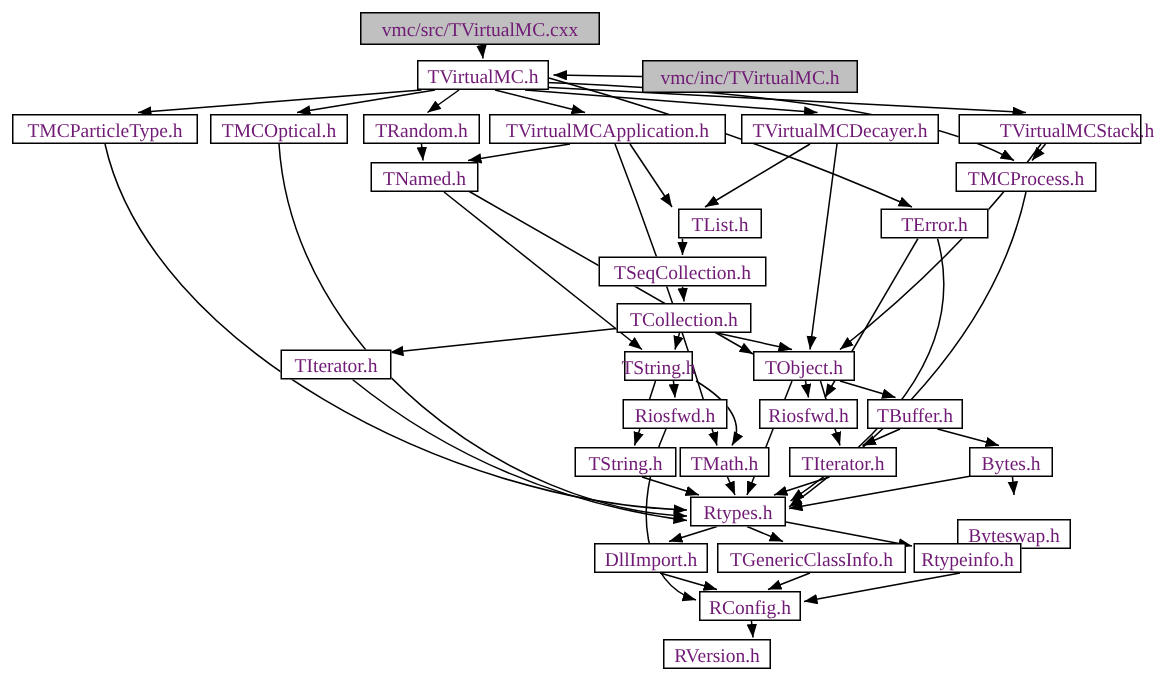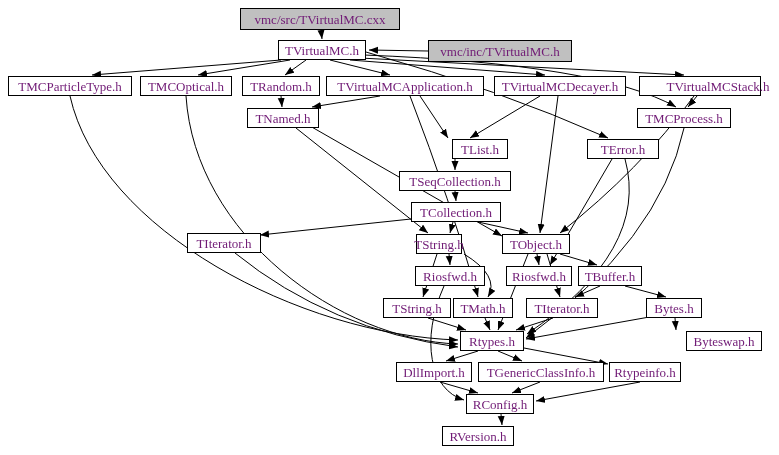--- a/index.html
+++ b/index.html
@@ -107,19 +107,19 @@
     <div class="node" style="left: 416px; top: 234px; width: 46px; height: 20px;">TString.h</div>
     <div class="node" style="left: 502px; top: 234px; width: 68px; height: 20px;">TObject.h</div>
     <div class="node" style="left: 415px; top: 266px; width: 70px; height: 20px;">Riosfwd.h</div>
     <div class="node" style="left: 506px; top: 266px; width: 66px; height: 20px;">Riosfwd.h</div>
     <div class="node" style="left: 578px; top: 266px; width: 64px; height: 20px;">TBuffer.h</div>
     <div class="node" style="left: 383px; top: 298px; width: 68px; height: 20px;">TString.h</div>
     <div class="node" style="left: 453px; top: 298px; width: 60px; height: 20px;">TMath.h</div>
     <div class="node" style="left: 526px; top: 298px; width: 72px; height: 20px;">TIterator.h</div>
     <div class="node" style="left: 646px; top: 298px; width: 56px; height: 20px;">Bytes.h</div>
     <div class="node" style="left: 460px; top: 331px; width: 64px; height: 20px;">Rtypes.h</div>
-    <div class="node" style="left: 638px; top: 331px; width: 76px; height: 20px; margin-left: 48px;">Byteswap.h</div>
+    <div class="node" style="left: 638px; top: 346px; width: 76px; height: 20px;">Byteswap.h</div>
     <div class="node" style="left: 396px; top: 362px; width: 76px; height: 20px;">DllImport.h</div>
     <div class="node" style="left: 478px; top: 362px; width: 126px; height: 20px;">TGenericClassInfo.h</div>
     <div class="node" style="left: 609px; top: 362px; width: 72px; height: 20px;">Rtypeinfo.h</div>
     <div class="node" style="left: 466px; top: 394px; width: 68px; height: 20px;">RConfig.h</div>
     <div class="node" style="left: 442px; top: 426px; width: 72px; height: 20px;">RVersion.h</div>
   </div>
 
 </body></html>

